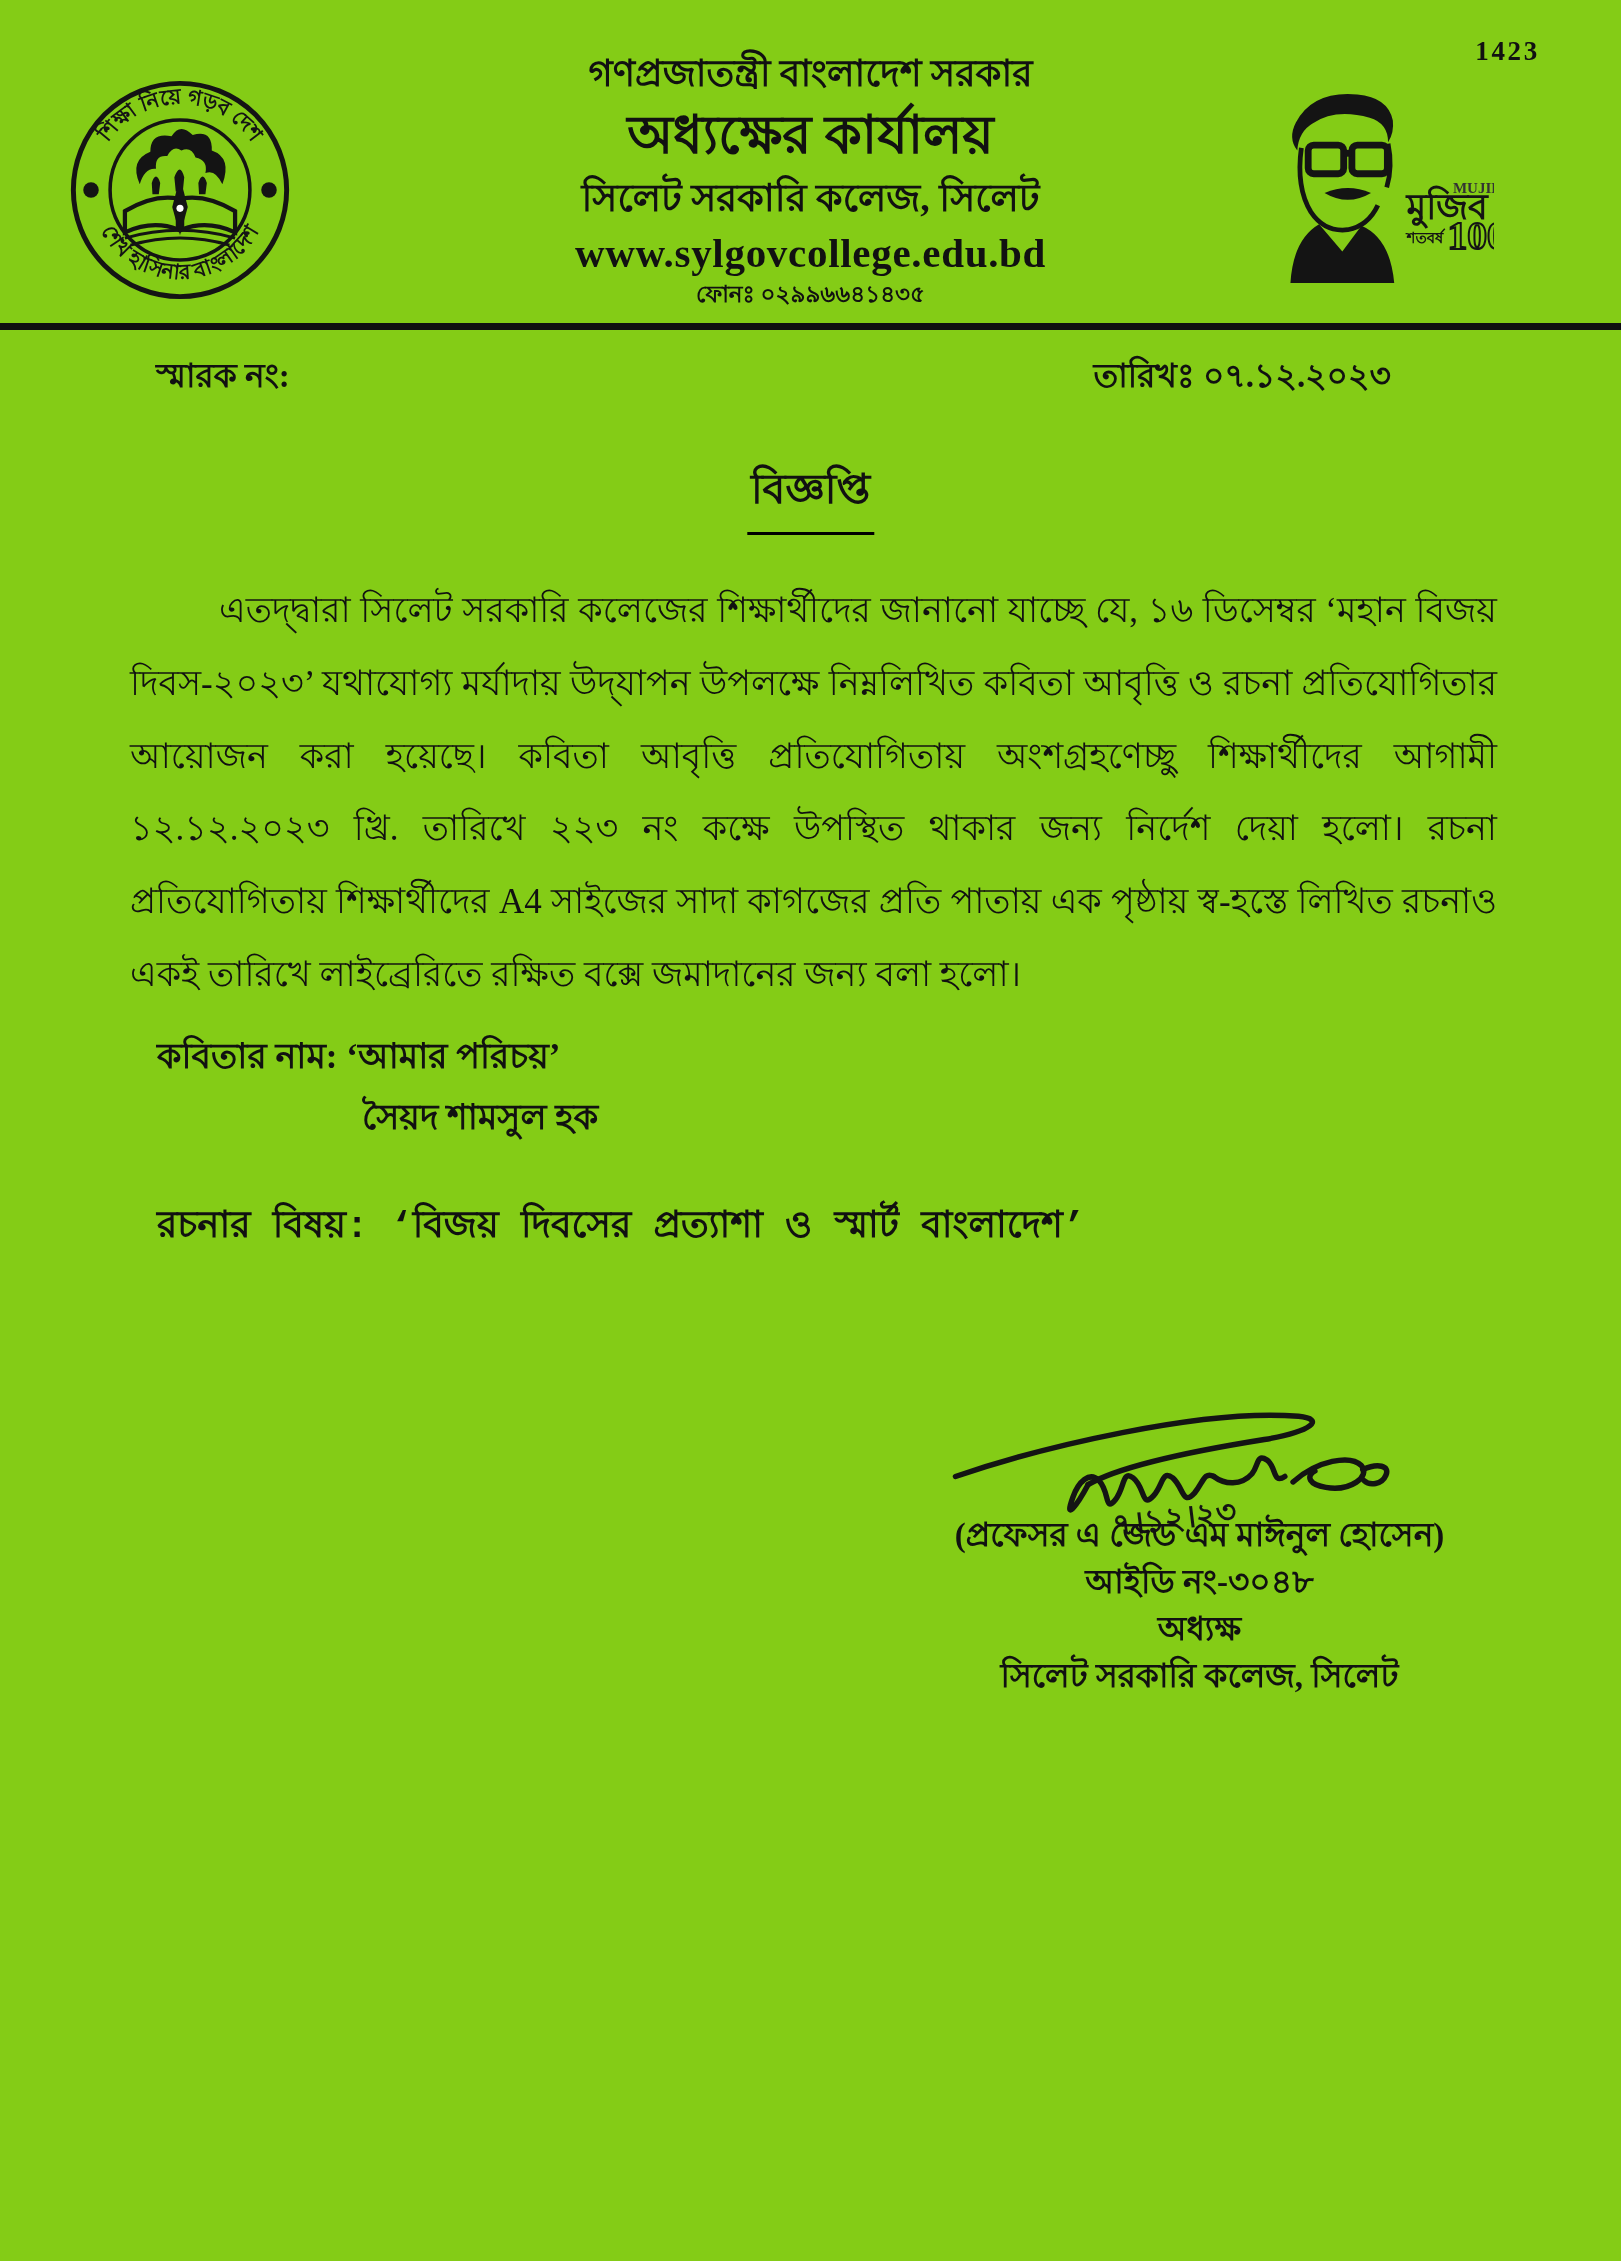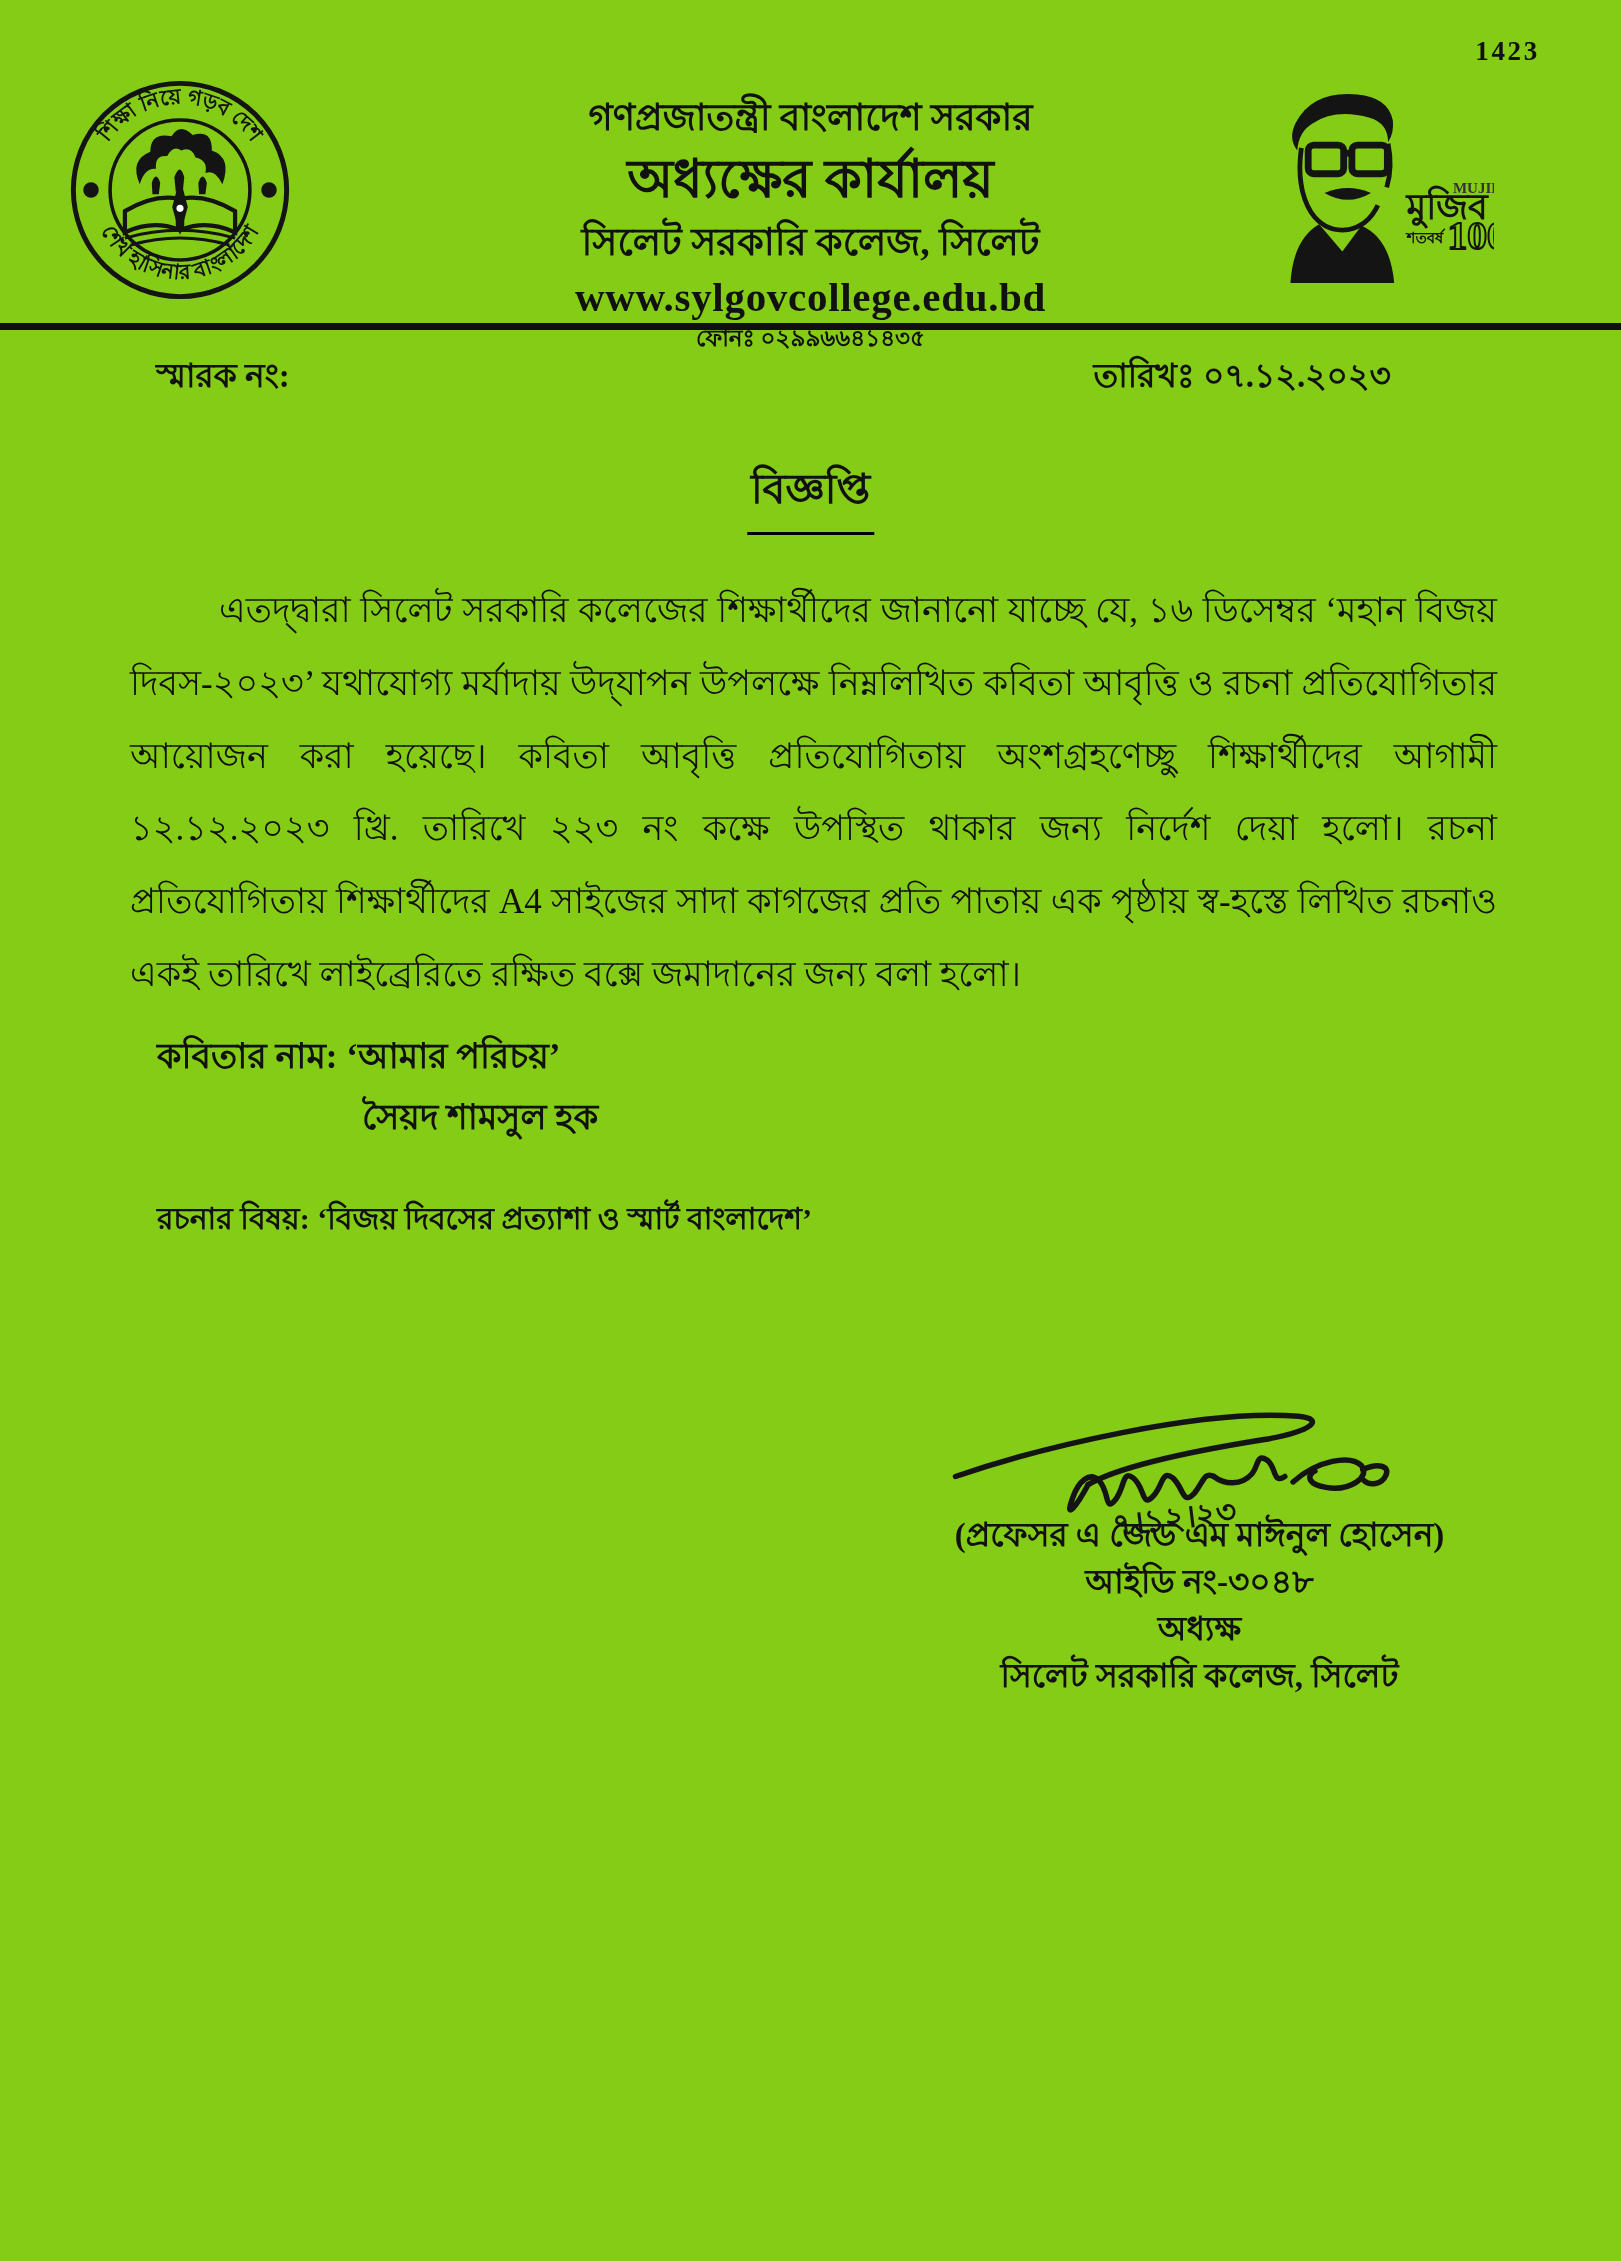--- a/index.html
+++ b/index.html
@@ -25,21 +25,20 @@
     font-weight:600;
   }
   
   .header-text{
     position:absolute;
     top:53px; left:50%;
     transform:translateX(-50%);
     width:889px;
     text-align:center;
     line-height:1.15;
-    margin-top:44px;
   }
   .h-govt{font-size:37px; font-weight:600;}
   .h-office{font-size:53px; font-weight:700; margin-top:9.6px;}
   .h-college{font-size:38px; font-weight:600; margin-top:11px;}
   .h-web{font-size:41px; font-weight:700; margin-top:9.6px; letter-spacing:0.7px;}
   .h-email{font-size:38px; font-weight:700; margin-top:4.1px;}
   .h-email .email-addr{text-decoration:underline; text-underline-offset:5.5px;}
   .h-phone{font-size:23px; font-weight:700; margin-top:4.1px;}
 
   .seal{position:absolute; top:77px; left:67px; width:226px; height:226px;}
@@ -77,21 +76,21 @@
     width:1367px;
     font-size:35px;
     line-height:2.08;
     text-align:justify;
     text-indent:89px;
     font-weight:500;
   }
   
   .poem-line1{position:absolute; top:1029px; left:157px; font-size:35px; font-weight:600;}
   .poem-line2{position:absolute; top:1090px; left:362px; font-size:35px; font-weight:600;}
-  .essay-line1{position:absolute; top:1195px; left:157px; font-size:30px; font-weight:600;}
+  .essay-line1{position:absolute; top:1195px; left:157px; font-size:37px; font-weight:600;font-family:Liberation Mono, monospace;}
   .essay-line2{position:absolute; top:1256px; left:325px; font-size:35px; font-weight:600;}
   
   .signature-scribble{position:absolute; top:1389px; left:943px; width:465px; height:164px;}
   .sign-block{
     position:absolute;
     top:1512px; left:909px;
     width:581px;
     text-align:center;
     font-size:33px;
     font-weight:600;

